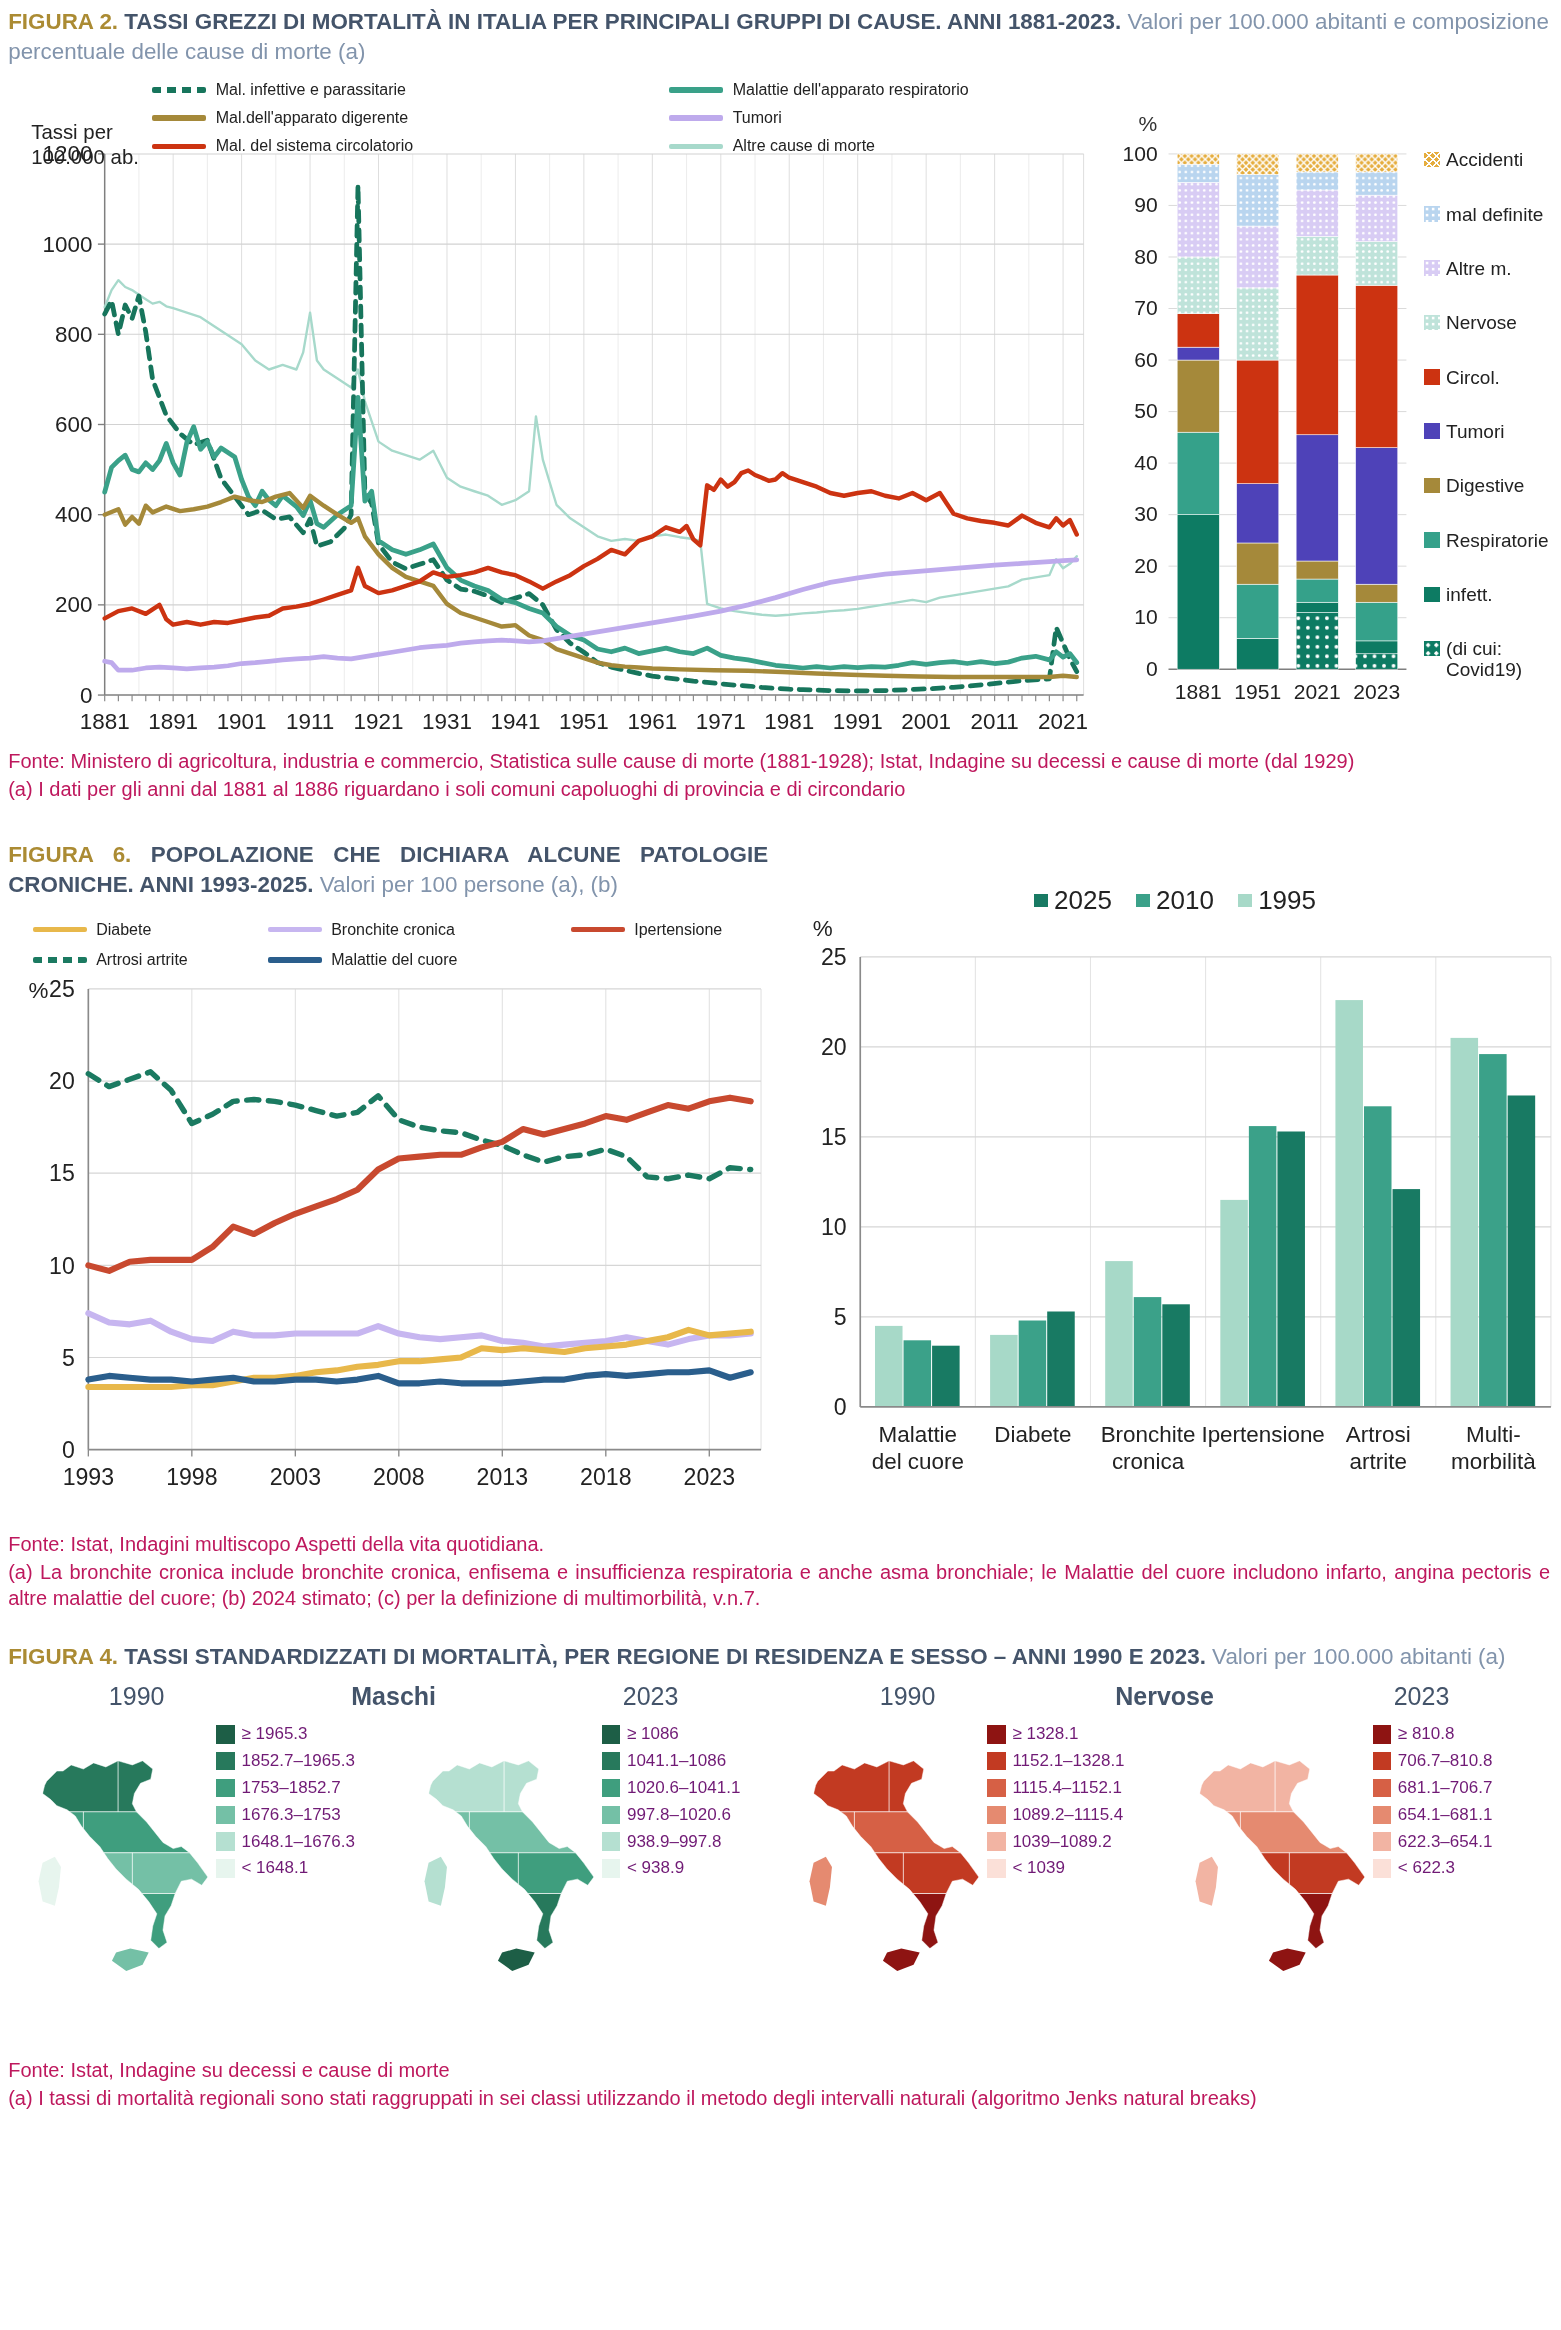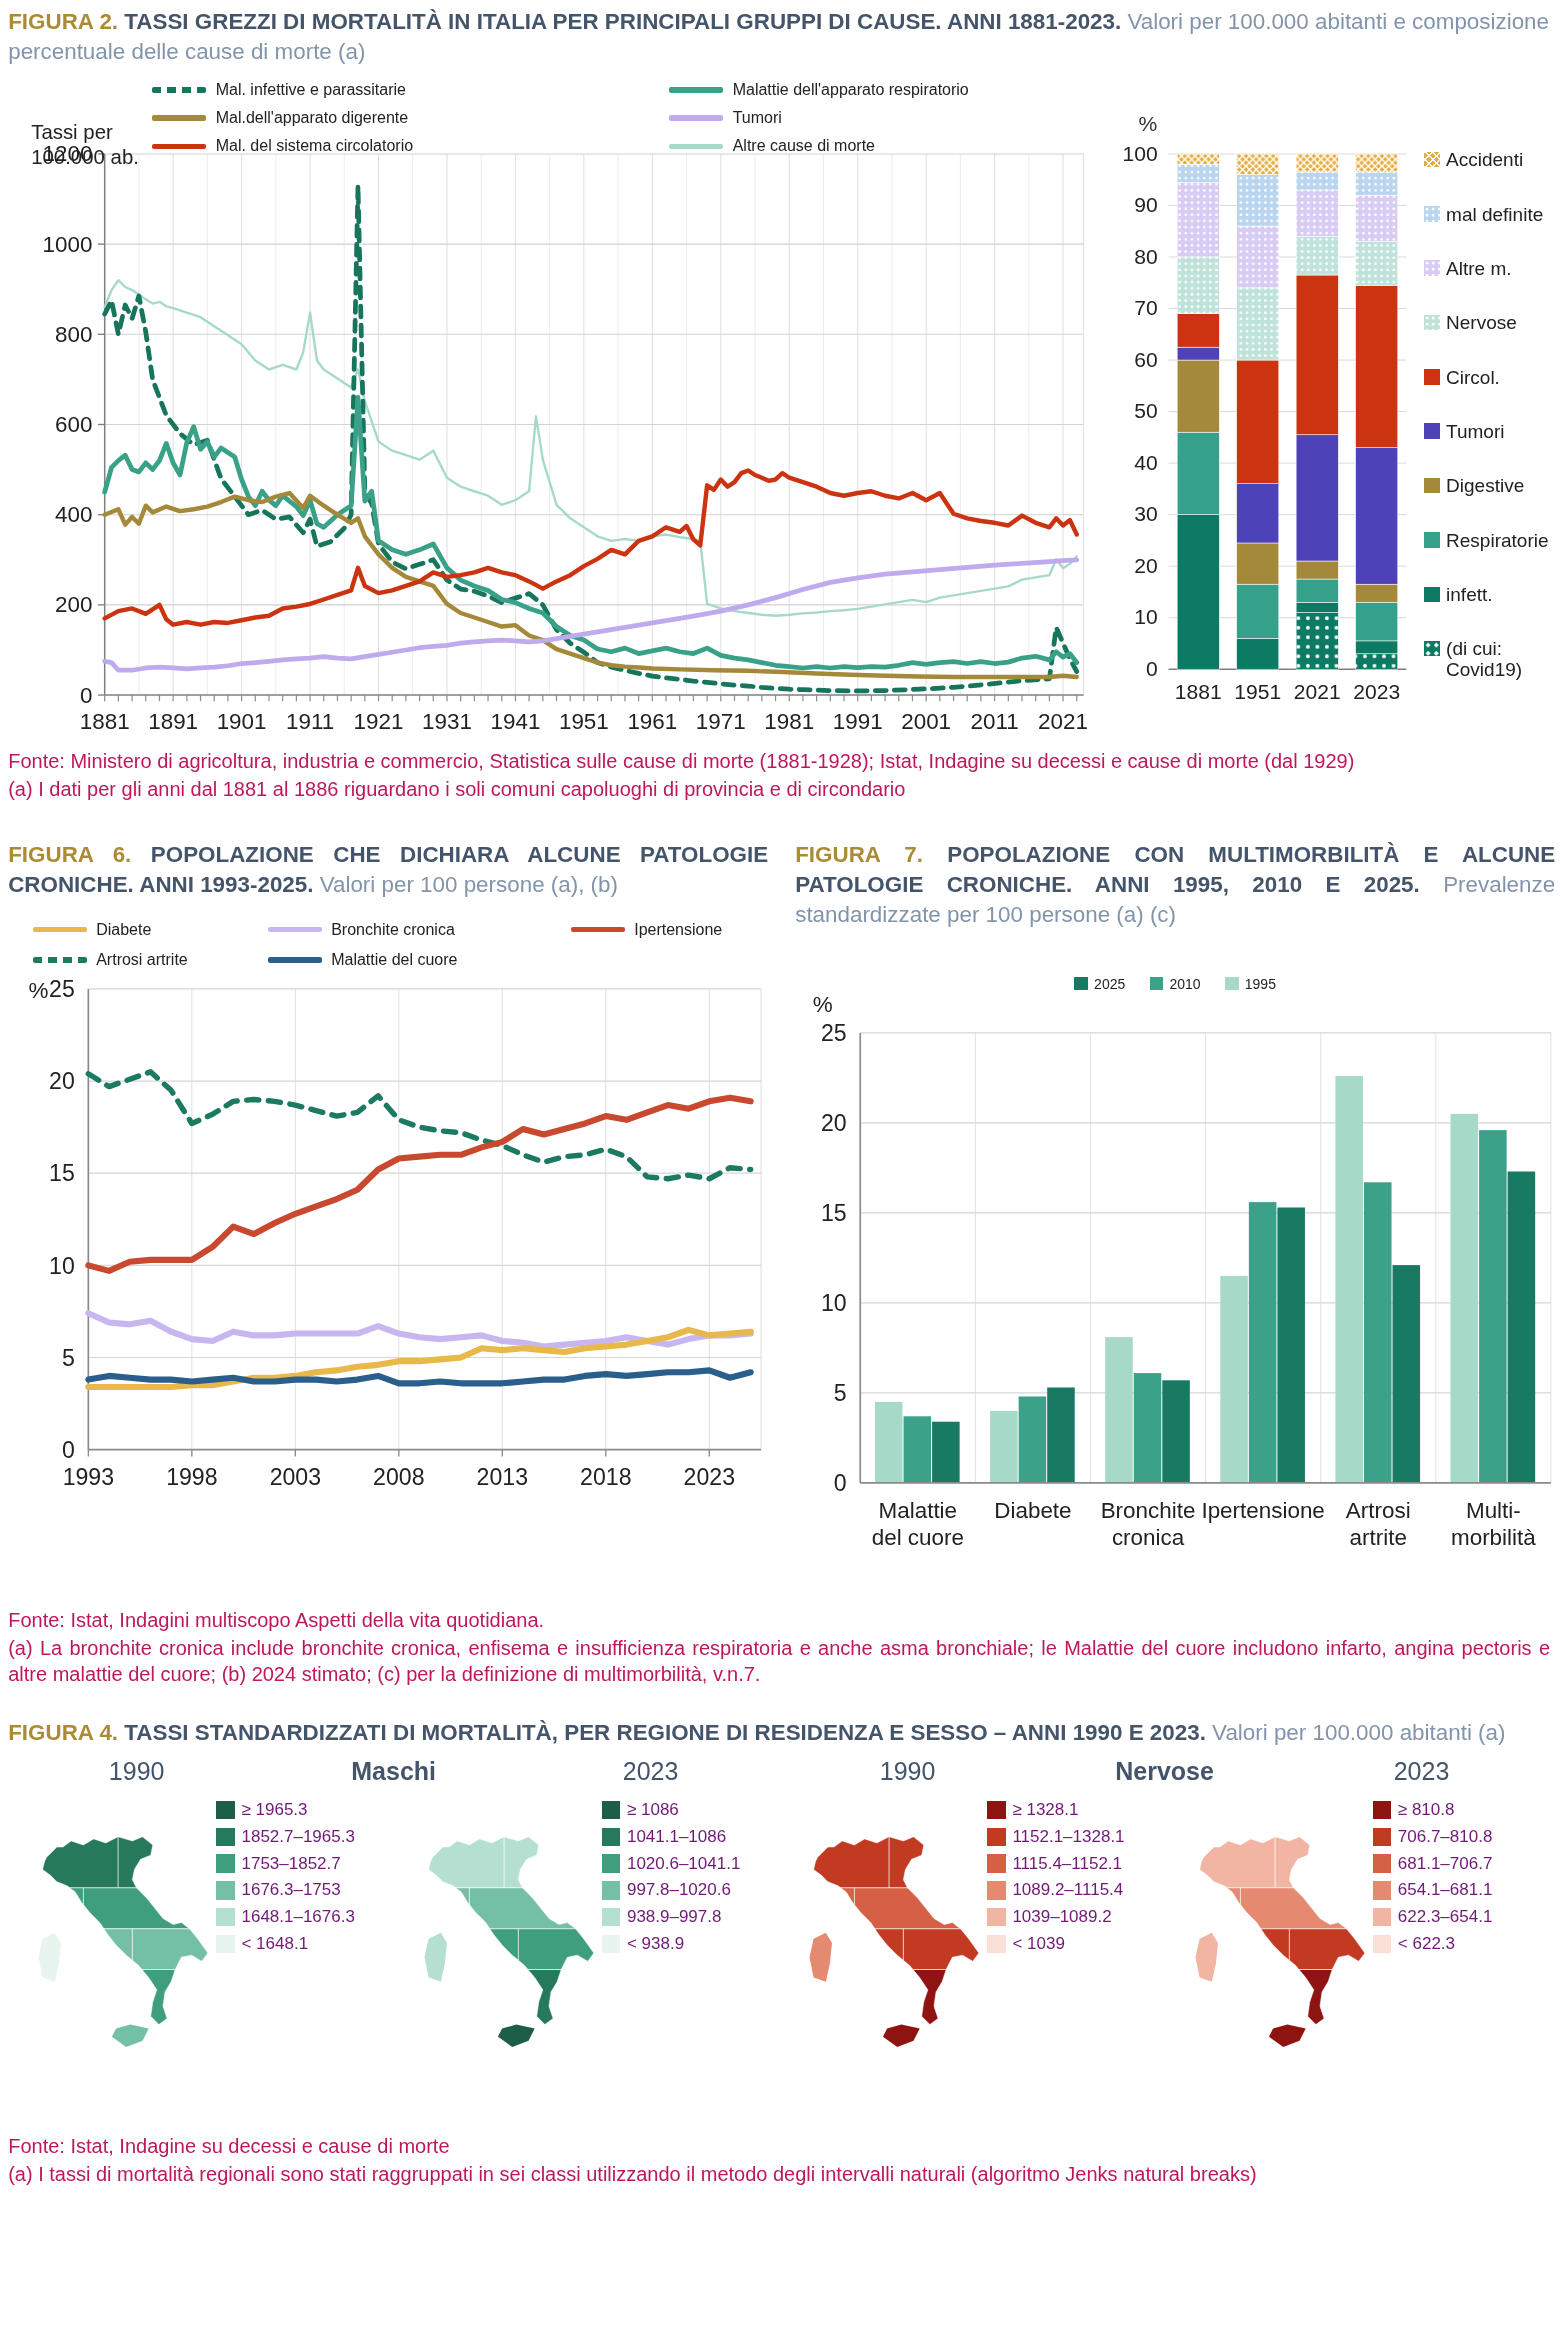--- a/index.html
+++ b/index.html
@@ -19,21 +19,21 @@
   .lg{display:flex;align-items:center;font-size:16px;color:#222}
   .lg-swatch{width:54px;height:5.4px;margin-right:9.5px;flex:none;border-radius:2px}
   .fig2-right{display:flex;margin-left:6.8px}
   .stack-legend{width:143px;display:flex;flex-direction:column;justify-content:space-between;padding:79px 0 65px 1.4px}
   .sl{display:flex;align-items:flex-start;font-size:19px;line-height:1.1;color:#222}
   .sl-swatch{width:15.6px;height:15.6px;margin:1.4px 6.1px 0 0;flex:none}
   
   .two-col{display:flex;gap:27px;margin-top:38px}
   .col{width:760px;flex:none}
   .fig6-legend{display:grid;grid-auto-flow:column;grid-template-rows:repeat(2,auto);grid-template-columns:235px 303px auto;row-gap:12.2px;margin:20.4px 0 5.4px 24.5px}
-  .fig7-legend{display:flex;justify-content:center;align-items:center;gap:24.5px;font-size:14px;color:#222;margin:45px 0 0 0}
+  .fig7-legend{display:flex;justify-content:center;align-items:center;gap:24.5px;font-size:26px;color:#222;margin:45px 0 0 0}
   .sq{width:13.6px;height:13.6px;margin-right:6.1px;flex:none}
   .lgi{display:flex;align-items:center}
   
   .fig4{margin-top:30px}
   .fig4-headers{display:flex;margin:9.5px 0 1.4px}
   .h-cell{flex:1;text-align:center;font-size:25px;color:#44546a}
   .h-bold{font-weight:700}
   .maps-row{display:flex}
   .map-cell{flex:1;display:flex;padding:1.4px 1.4px 0 4.1px}
   .map-legend{width:170px;padding-top:11px}
@@ -428,21 +428,20 @@
           <text x="1031.8461538461538" y="752" font-size="34" text-anchor="middle" fill="#222">2023</text>
           <path d="M118.0,146.8 L148.5,165.7 L178.9,154.9 L209.4,144.0 L239.8,171.2 L270.3,220.0 L300.8,206.4 L331.2,187.4 L361.7,184.7 L392.2,187.4 L422.6,192.9 L453.1,201.0 L483.5,209.1 L514.0,203.7 L544.5,179.3 L574.9,214.6 L605.4,225.4 L635.8,230.8 L666.3,233.5 L696.8,244.4 L727.2,252.5 L757.7,266.1 L788.2,276.9 L818.6,268.8 L849.1,266.1 L879.5,257.9 L910.0,268.8 L940.5,298.6 L970.9,301.3 L1001.4,295.9 L1031.8,301.3 L1062.3,285.1 L1092.8,287.8" fill="none" stroke="#1b7a61" stroke-width="8" stroke-linejoin="round" stroke-linecap="round" stroke-dasharray="18 14"></path>
           <path d="M118.0,428.8 L148.5,436.9 L178.9,423.4 L209.4,420.7 L239.8,420.7 L270.3,420.7 L300.8,401.7 L331.2,371.8 L361.7,382.7 L392.2,366.4 L422.6,352.9 L453.1,342.0 L483.5,331.2 L514.0,317.6 L544.5,287.8 L574.9,271.5 L605.4,268.8 L635.8,266.1 L666.3,266.1 L696.8,255.2 L727.2,247.1 L757.7,228.1 L788.2,236.2 L818.6,228.1 L849.1,220.0 L879.5,209.1 L910.0,214.6 L940.5,203.7 L970.9,192.9 L1001.4,198.3 L1031.8,187.4 L1062.3,182.0 L1092.8,187.4" fill="none" stroke="#c8492f" stroke-width="9" stroke-linejoin="round" stroke-linecap="round"></path>
           <path d="M118.0,499.3 L148.5,512.9 L178.9,515.6 L209.4,510.2 L239.8,526.4 L270.3,537.3 L300.8,540.0 L331.2,526.4 L361.7,531.9 L392.2,531.9 L422.6,529.1 L453.1,529.1 L483.5,529.1 L514.0,529.1 L544.5,518.3 L574.9,529.1 L605.4,534.6 L635.8,537.3 L666.3,534.6 L696.8,531.9 L727.2,540.0 L757.7,542.7 L788.2,548.1 L818.6,545.4 L849.1,542.7 L879.5,540.0 L910.0,534.6 L940.5,540.0 L970.9,545.4 L1001.4,537.3 L1031.8,531.9 L1062.3,531.9 L1092.8,529.1" fill="none" stroke="#c7b6f0" stroke-width="9" stroke-linejoin="round" stroke-linecap="round"></path>
           <path d="M118.0,607.8 L148.5,607.8 L178.9,607.8 L209.4,607.8 L239.8,607.8 L270.3,605.1 L300.8,605.1 L331.2,599.7 L361.7,594.2 L392.2,594.2 L422.6,591.5 L453.1,586.1 L483.5,583.4 L514.0,578.0 L544.5,575.2 L574.9,569.8 L605.4,569.8 L635.8,567.1 L666.3,564.4 L696.8,550.8 L727.2,553.6 L757.7,550.8 L788.2,553.6 L818.6,556.3 L849.1,550.8 L879.5,548.1 L910.0,545.4 L940.5,540.0 L970.9,534.6 L1001.4,523.7 L1031.8,531.9 L1062.3,529.1 L1092.8,526.4" fill="none" stroke="#e8b84b" stroke-width="9" stroke-linejoin="round" stroke-linecap="round"></path>
           <path d="M118.0,596.9 L148.5,591.5 L178.9,594.2 L209.4,596.9 L239.8,596.9 L270.3,599.7 L300.8,596.9 L331.2,594.2 L361.7,599.7 L392.2,599.7 L422.6,596.9 L453.1,596.9 L483.5,599.7 L514.0,596.9 L544.5,591.5 L574.9,602.4 L605.4,602.4 L635.8,599.7 L666.3,602.4 L696.8,602.4 L727.2,602.4 L757.7,599.7 L788.2,596.9 L818.6,596.9 L849.1,591.5 L879.5,588.8 L910.0,591.5 L940.5,588.8 L970.9,586.1 L1001.4,586.1 L1031.8,583.4 L1062.3,594.2 L1092.8,586.1" fill="none" stroke="#2a5e8c" stroke-width="9" stroke-linejoin="round" stroke-linecap="round"></path>
         </svg>
     </section>
 
     <section class="col">
-      <p class="fig-title just"><span class="fig-label">FIGURA 7.</span> <span class="fig-bold">POPOLAZIONE CON MULTIMORBILITÀ E ALCUNE PATOLOGIE CRONICHE. ANNI 1995, 2010 E 2025.</span> <span class="fig-sub">Prevalenze standardizzate per 100 persone (a) (c)</span></p>
       <div class="fig7-legend" id="fig7-legend">
           <span class="lgi">
             <span class="sq" style="background: rgb(24, 122, 99);"></span>
             <span>2025</span>
           </span>
           <span class="lgi">
             <span class="sq" style="background: rgb(59, 161, 137);"></span>
             <span>2010</span>
           </span>
           <span class="lgi">

